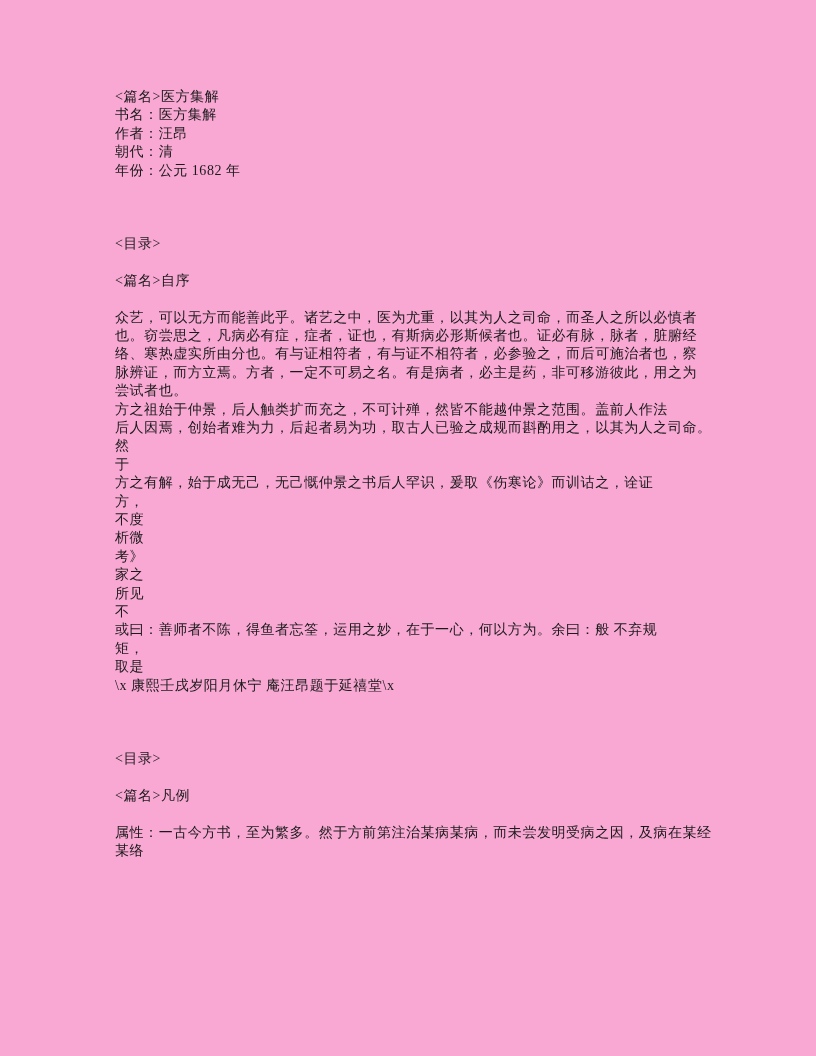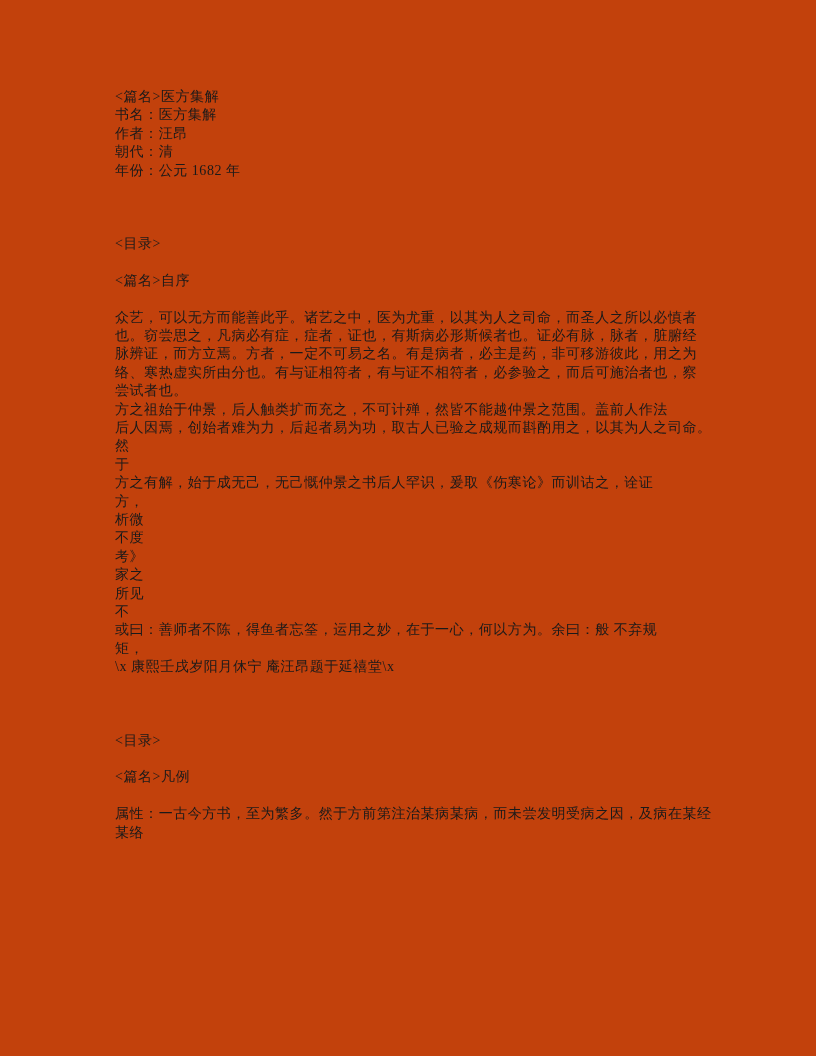--- a/index.html
+++ b/index.html
@@ -11,21 +11,21 @@
     height: 1056px;
     background: #ffffff;
     overflow: hidden;
     font-family: "Liberation Serif", "DejaVu Serif", serif;
     color: #1a1a1a;
   }
   .page {
     position: relative;
     width: 816px;
     height: 1056px;
-    background: #c2410c;
+    background: #f9a8d4;
     overflow: hidden;
   }
   .doc {
     position: absolute;
     left: 115px;
     top: 88px;
     width: 610px;
   }
   .line {
     font-size: 14px;
@@ -48,37 +48,38 @@
       <div class="line">年份：公元 1682 年</div>
       <div class="line">&nbsp;</div>
       <div class="line">&nbsp;</div>
       <div class="line">&nbsp;</div>
       <div class="line">&lt;目录&gt;</div>
       <div class="line">&nbsp;</div>
       <div class="line">&lt;篇名&gt;自序</div>
       <div class="line">&nbsp;</div>
       <div class="line">众艺，可以无方而能善此乎。诸艺之中，医为尤重，以其为人之司命，而圣人之所以必慎者</div>
       <div class="line">也。窃尝思之，凡病必有症，症者，证也，有斯病必形斯候者也。证必有脉，脉者，脏腑经</div>
+      <div class="line">络、寒热虚实所由分也。有与证相符者，有与证不相符者，必参验之，而后可施治者也，察</div>
       <div class="line">脉辨证，而方立焉。方者，一定不可易之名。有是病者，必主是药，非可移游彼此，用之为</div>
-      <div class="line">络、寒热虚实所由分也。有与证相符者，有与证不相符者，必参验之，而后可施治者也，察</div>
       <div class="line">尝试者也。</div>
       <div class="line">方之祖始于仲景，后人触类扩而充之，不可计殚，然皆不能越仲景之范围。盖前人作法</div>
       <div class="line">后人因焉，创始者难为力，后起者易为功，取古人已验之成规而斟酌用之，以其为人之司命。</div>
       <div class="line">然</div>
       <div class="line">于</div>
       <div class="line">方之有解，始于成无己，无己慨仲景之书后人罕识，爰取《伤寒论》而训诂之，诠证</div>
       <div class="line">方，</div>
+      <div class="line">不度</div>
       <div class="line">析微</div>
-      <div class="line">不度</div>
       <div class="line">考》</div>
       <div class="line">家之</div>
       <div class="line">所见</div>
       <div class="line">不</div>
       <div class="line">或曰：善师者不陈，得鱼者忘筌，运用之妙，在于一心，何以方为。余曰：般 不弃规</div>
       <div class="line">矩，</div>
+      <div class="line">取是</div>
       <div class="line">\x 康熙壬戌岁阳月休宁 庵汪昂题于延禧堂\x</div>
       <div class="line">&nbsp;</div>
       <div class="line">&nbsp;</div>
       <div class="line">&nbsp;</div>
       <div class="line">&lt;目录&gt;</div>
       <div class="line">&nbsp;</div>
       <div class="line">&lt;篇名&gt;凡例</div>
       <div class="line">&nbsp;</div>
       <div class="line">属性：一古今方书，至为繁多。然于方前第注治某病某病，而未尝发明受病之因，及病在某经</div>
       <div class="line">某络</div>

